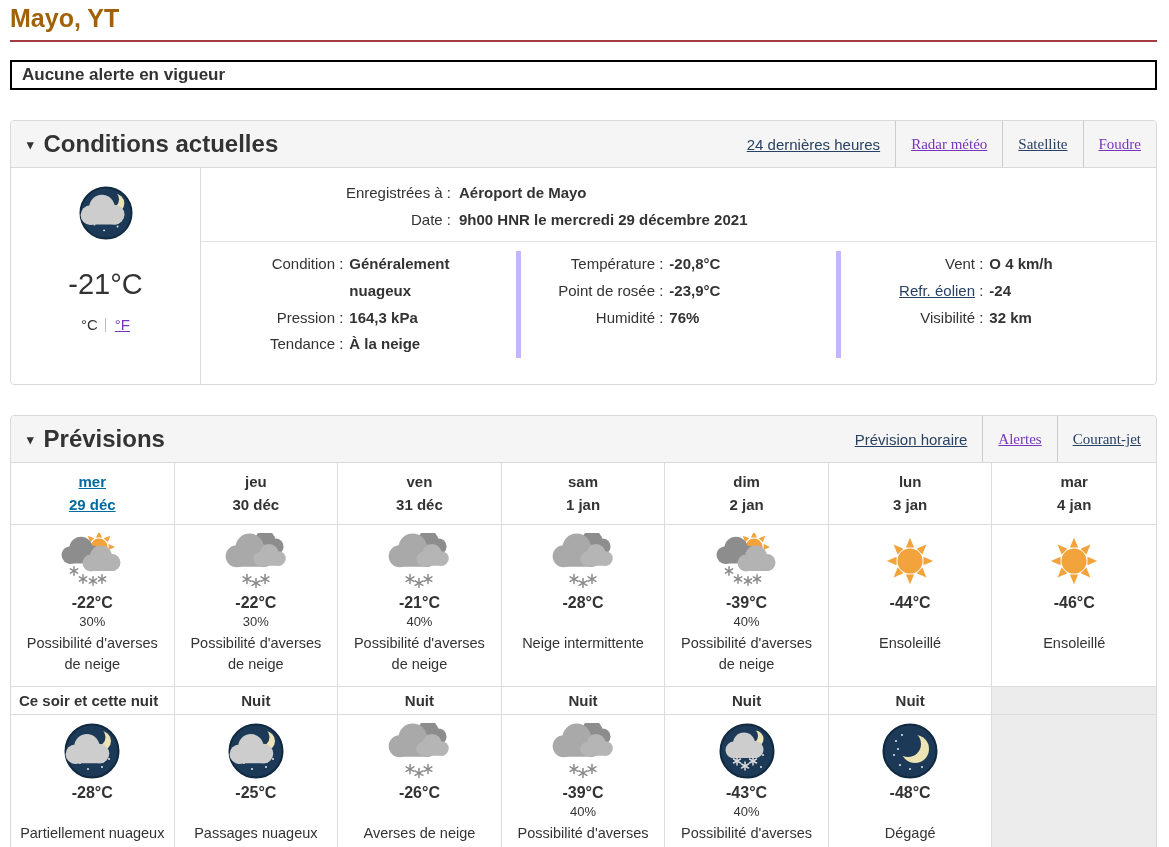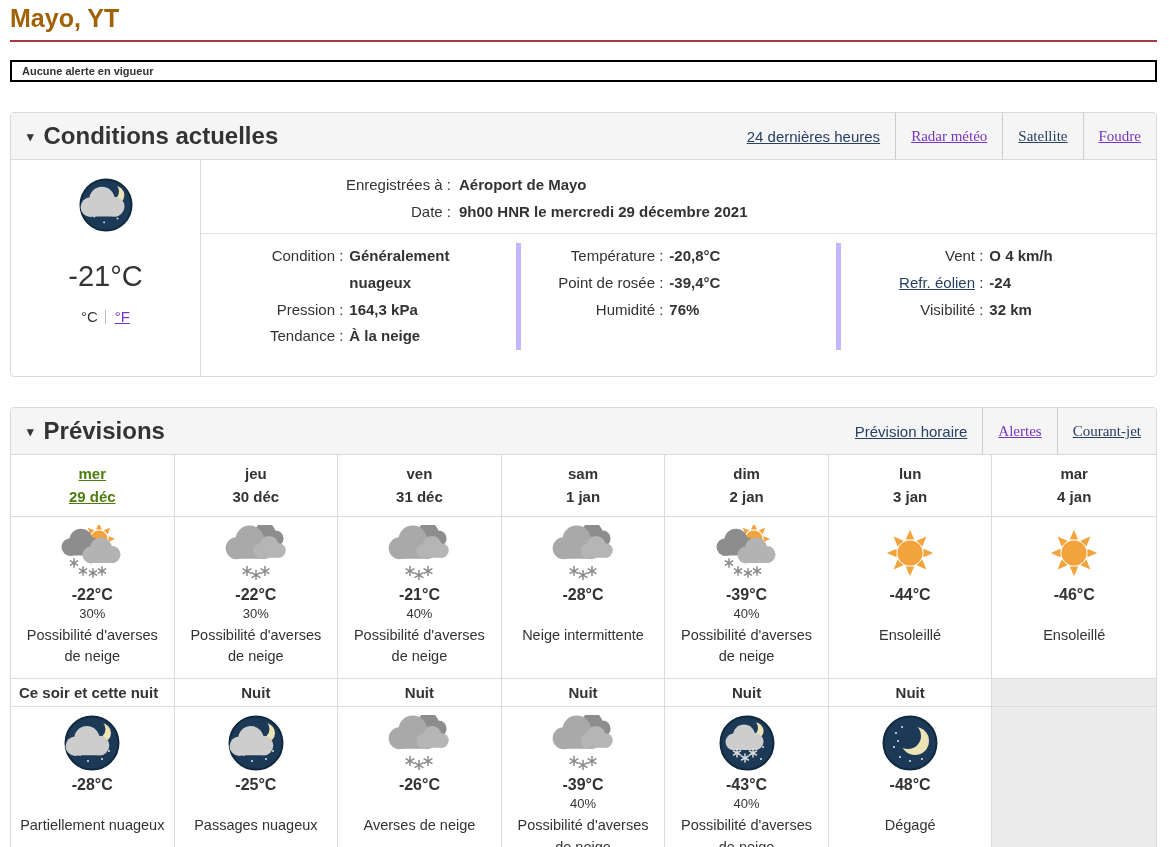--- a/index.html
+++ b/index.html
@@ -12,21 +12,21 @@
   .container { padding:0 12px 0 10px; }
 
   h1.page-title {
     font-size:25px; font-weight:700; color:#a16207;
     margin:4px 0 0; padding-bottom:7px;
     border-bottom:2px solid #a23b42;
   }
 
   .alert-box {
     border:2px solid #000; font-weight:700;
-    padding:3px 10px; margin-top:18px; font-size:11px;
+    padding:3px 10px; margin-top:18px; font-size:17px;
   }
 
   .panel { border:1px solid #d9d9d9; border-radius:4px; margin-top:30px; overflow:hidden; }
   .panel-header {
     background:#f5f5f5; border-bottom:1px solid #d9d9d9;
     display:flex; align-items:stretch; justify-content:space-between;
     padding:0 0 0 16px;
   }
   .panel-title { font-size:24px; font-weight:700; display:flex; align-items:center; gap:10px; padding:9px 0; }
   .caret { font-size:13px; line-height:1; }
@@ -53,21 +53,21 @@
   .dcol + .dcol { border-left:5px solid #c4b5fd; }
   .d-row { display:grid; grid-template-columns:45% 1fr; gap:6px; line-height:1.78; }
   .d-label { text-align:right; }
   .d-value { font-weight:700; }
 
   
   .ftable { display:grid; grid-template-columns:repeat(7,1fr); }
   .fcell { border-right:1px solid #dcdcdc; border-bottom:1px solid #dcdcdc; text-align:center; }
   .fcell:nth-child(7n) { border-right:none; }
   .fhead { font-weight:700; padding:7px 4px; line-height:1.55; }
-  .fhead a { color:#4d7c0f; text-decoration:underline; display:inline-block; }
+  .fhead a { color:#0369a1; text-decoration:underline; display:inline-block; }
   .fhead a span { display:block; }
   .fbody { padding:4px 6px 10px; min-height:149px; }
   .iconbox { height:64px; display:flex; align-items:center; justify-content:center; }
   .ftemp { font-weight:700; font-size:16px; margin-top:1px; }
   .fpop { font-size:13px; height:19px; margin-top:2px; }
   .fcond { font-size:14.5px; line-height:1.5; }
   .fnight-label { font-weight:700; padding:5px 8px; }
   .fnight-label.first { text-align:left; }
   .empty { background:#ececec; }
   .wicon svg { display:block; }
@@ -157,21 +157,21 @@
               <span class="d-value">À la neige</span>
             </div>
           </div>
           <div class="dcol">
             <div class="d-row">
               <span class="d-label">Température :</span>
               <span class="d-value">-20,8°C</span>
             </div>
             <div class="d-row">
               <span class="d-label">Point de rosée :</span>
-              <span class="d-value">-39,4°C</span>
+              <span class="d-value">-23,9°C</span>
             </div>
             <div class="d-row">
               <span class="d-label">Humidité :</span>
               <span class="d-value">76%</span>
             </div>
           </div>
           <div class="dcol">
             <div class="d-row">
               <span class="d-label">Vent :</span>
               <span class="d-value">O 4 km/h</span>

